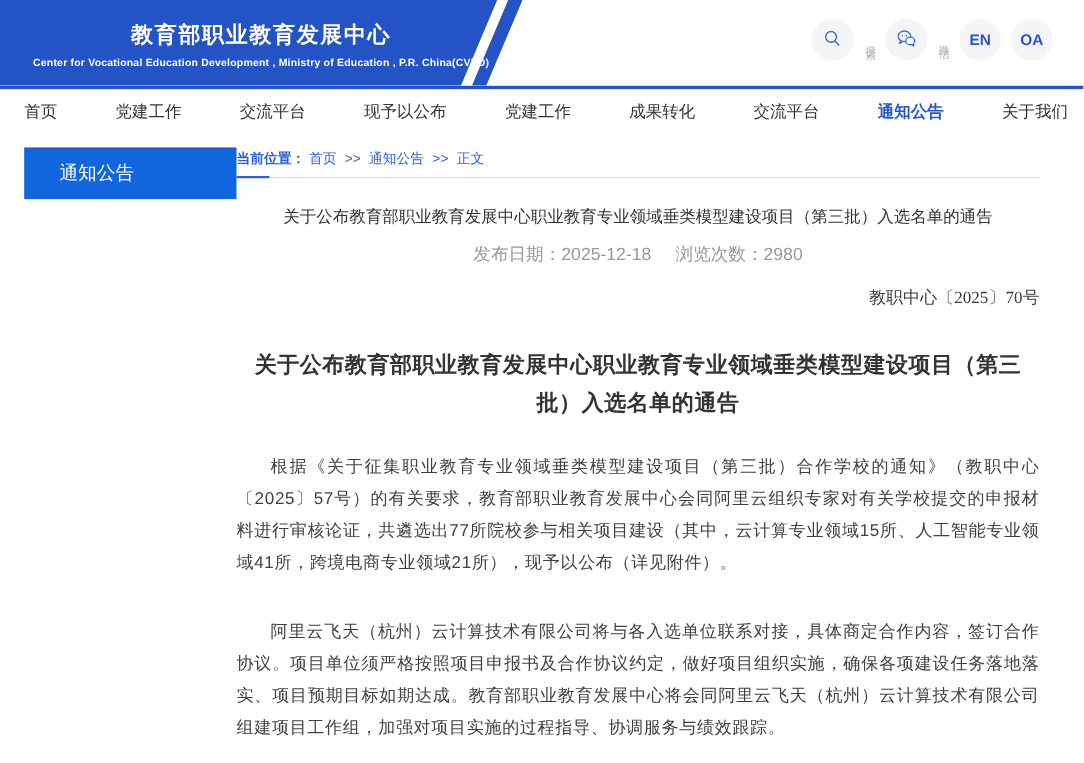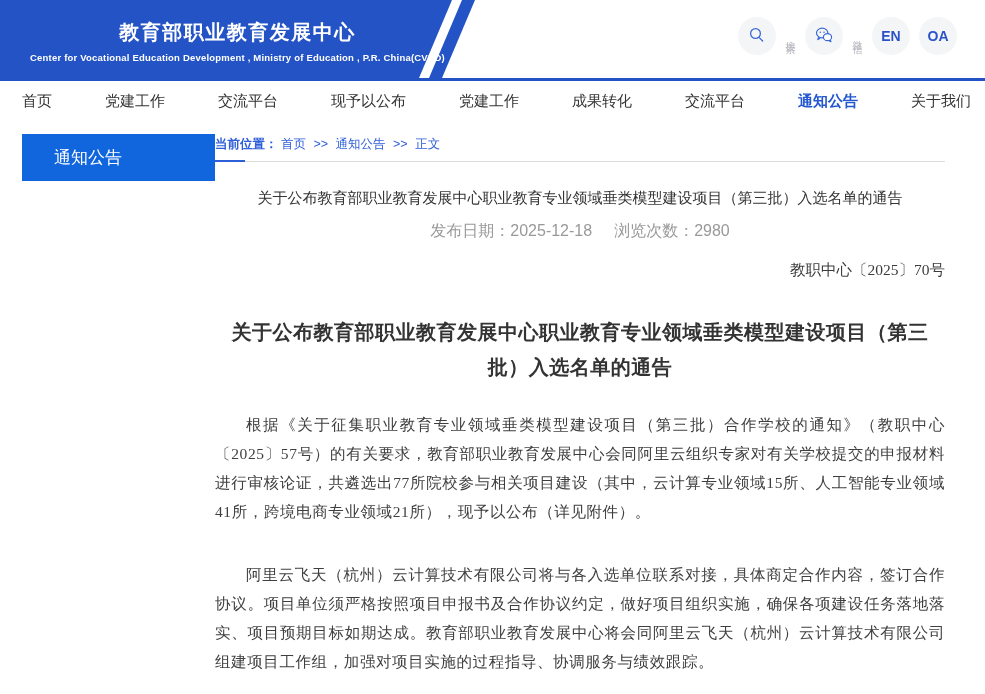--- a/index.html
+++ b/index.html
@@ -42,21 +42,21 @@
   .bc-rule-gray { position:absolute; top:1px; left:0; right:0; height:1px; background:#ddd; }
   .bc-rule-blue { position:absolute; top:0; left:0; width:30px; height:2px; background:#2e5ed8; }
 
   .list-title { margin-top:26px; text-align:center; font-size:15px; color:#333; line-height:20px; font-weight:500; }
   .meta { margin-top:13px; text-align:center; font-size:16px; color:#999; }
   .meta-gap { display:inline-block; width:22px; }
   .doc-number { margin-top:18px; text-align:right; color:#3c3c3c; font-size:15.5px;
     font-family:"Liberation Serif","DejaVu Serif",serif; }
   .heading { margin-top:34px; text-align:center; font-size:20px; font-weight:700;
     color:#333; line-height:35px; letter-spacing:0.5px; }
-  .body-text p { margin:34px 0 0 0; font-family:Liberation Serif, serif;
+  .body-text p { margin:34px 0 0 0; font-family:Liberation Sans, sans-serif;
     font-size:15.5px; color:#3f3f3f; line-height:29px; text-indent:2em;
     text-align:justify; letter-spacing:0.6px; }
   .body-text p:first-child { margin-top:25px; }
 </style>
 </head>
 <body>
 
 <div class="header">
   <div class="header-blue"></div>
   <div class="header-sliver"></div>

